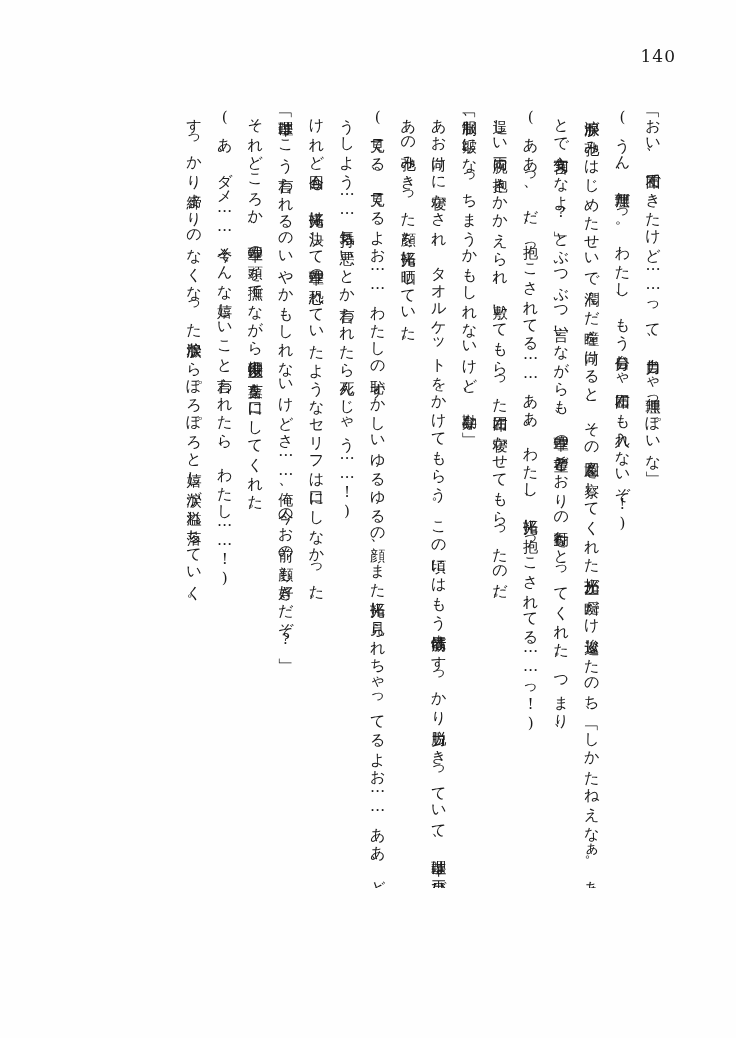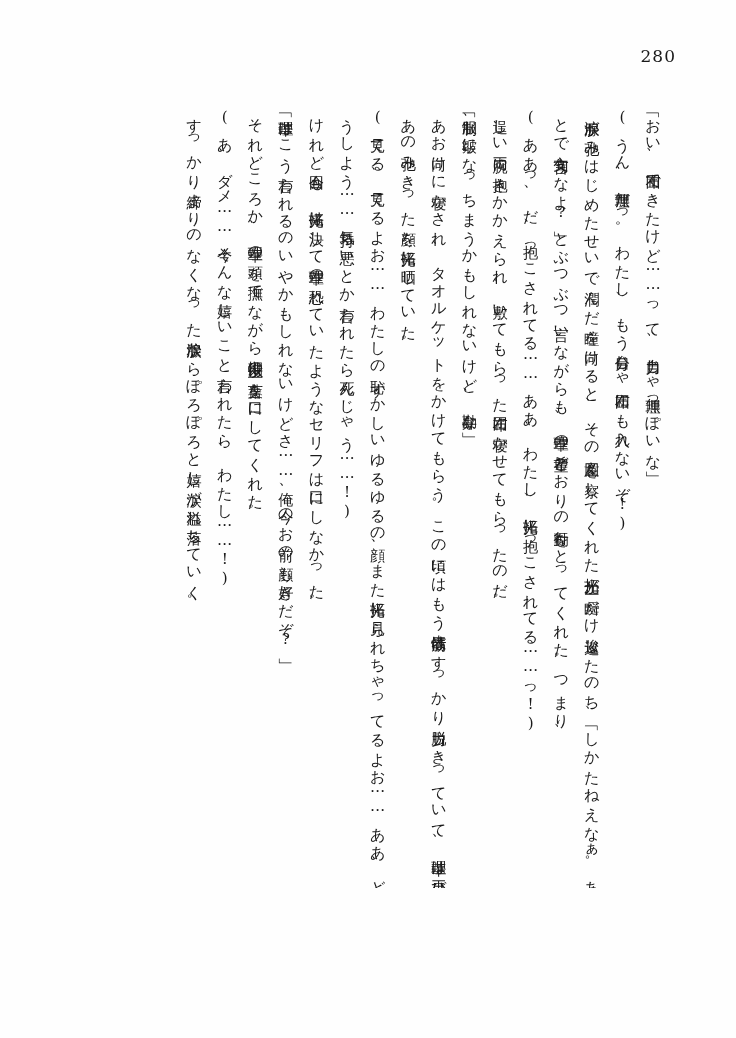--- a/index.html
+++ b/index.html
@@ -50,21 +50,21 @@
     margin: 0;
     padding: 0;
     text-indent: 0em;
   }
 </style>
 </head>
 <body>
 
 <div class="page">
 
-  <div class="page-number">280</div>
+  <div class="page-number">140</div>
 
   <div class="text-block">
       <p>「おい、布団できたけど……って、自力じゃ無理っぽいな」</p>
       <p>(うん、無理だっ。わたし、もう自分じゃ布団にも入れないぞ!)</p>
       <p>涙腺が弛みはじめたせいで潤んだ瞳を向けると、その意図を察してくれた拓光が一瞬だけ逡巡したのち、「しかたねえなぁ。あとで文句言うなよ?」とぶつぶつ言いながらも、理華の希望どおりの行動をとってくれた。つまり、</p>
       <p>(ああっ、だ、抱っこされてる……ああ、わたし、拓光に抱っこされてる……っ!)</p>
       <p>逞しい両腕に抱きかかえられ、敷いてもらった布団に寝かせてもらったのだ。</p>
       <p>「制服、皺になっちまうかもしれないけど、勘弁な」</p>
       <p>あお向けに寝かされ、タオルケットをかけてもらう。この頃にはもう表情筋はすっかり脱力しきっていて、理華は再びあの弛みきった顔を拓光に晒していた。</p>
       <p>(見てる、見てるよお……わたしの恥ずかしいゆるゆるの顔、また拓光に見られちゃってるよお……ああ、どうしよう……気持ち悪いとか言われたら死んじゃう……!)</p>

